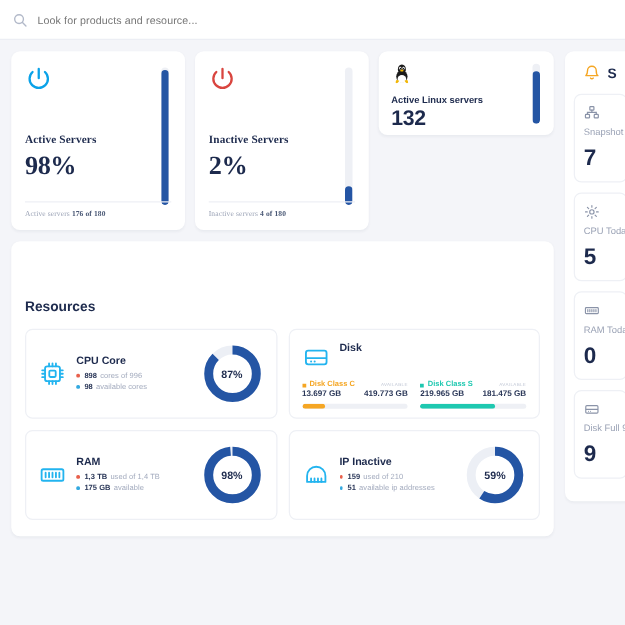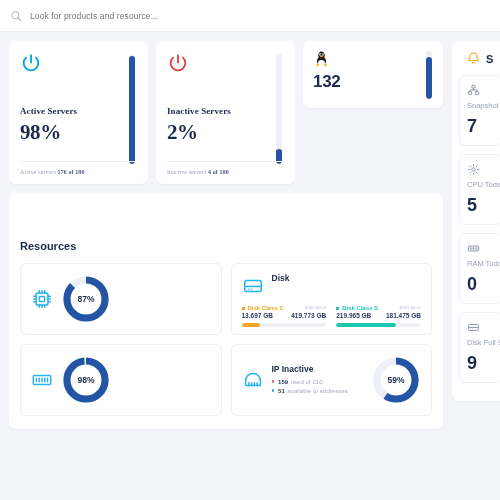--- a/index.html
+++ b/index.html
@@ -231,20 +231,21 @@
             <ellipse cx="32" cy="50" rx="13" ry="12" fill="#ffffff"></ellipse>
             <path d="M32 6c8 0 12 7 12 15 0 7-3 11-12 11s-12-4-12-11C20 13 24 6 32 6z" fill="#1b1b1b"></path>
             <ellipse cx="27" cy="17" rx="3.4" ry="4.4" fill="#fff"></ellipse>
             <ellipse cx="37" cy="17" rx="3.4" ry="4.4" fill="#fff"></ellipse>
             <circle cx="27.6" cy="18" r="2" fill="#111"></circle>
             <circle cx="36.6" cy="18" r="2" fill="#111"></circle>
             <path d="M32 21c3 0 5 2 5 3.6 0 1.6-2.2 2.6-5 2.6s-5-1-5-2.6C27 23 29 21 32 21z" fill="#f2b705"></path>
             <path d="M16 52c-3 6-4 9-1 10s7-3 9-7z" fill="#f2b705"></path>
             <path d="M48 52c3 6 4 9 1 10s-7-3-9-7z" fill="#f2b705"></path>
           </svg>
+          <div class="os-title">Active Linux servers</div>
           <div class="os-value">132</div>
           <div class="vgauge">
             <i class="fill" style="height:88%"></i>
           </div>
         </div>
 
 
       </div>
     </div>
 
@@ -252,20 +253,35 @@
       <div class="res-head">Resources</div>
 
       <div class="res-grid">
 
         <div class="res-card">
           <svg class="res-ico" viewBox="0 0 24 24" fill="none" stroke="#23b4ef" stroke-width="1.6">
             <rect x="5.5" y="5.5" width="13" height="13" rx="2"></rect>
             <rect x="9.2" y="9.2" width="5.6" height="5.6" rx="1"></rect>
             <path d="M9 3v2.5M12 3v2.5M15 3v2.5M9 18.5V21M12 18.5V21M15 18.5V21M3 9h2.5M3 12h2.5M3 15h2.5M18.5 9H21M18.5 12H21M18.5 15H21" stroke-linecap="round"></path>
           </svg>
+          <div class="res-body">
+            <div class="res-name">CPU Core</div>
+            <ul class="bullets">
+              <li>
+                <i class="dot dot-red"></i>
+                <b>898</b>
+                <span>cores of 996</span>
+              </li>
+              <li>
+                <i class="dot dot-blue"></i>
+                <b>98</b>
+                <span>available cores</span>
+              </li>
+            </ul>
+          </div>
           <div class="donut">
             <svg viewBox="0 0 42 42">
               <circle cx="21" cy="21" r="16" fill="none" stroke="#eceff5" stroke-width="6"></circle>
               <circle cx="21" cy="21" r="16" fill="none" stroke="#2455a4" stroke-width="6" stroke-dasharray="87.4 100.5" stroke-dashoffset="0" transform="rotate(-90 21 21)" stroke-linecap="butt"></circle>
             </svg>
             <div class="pct">87%</div>
           </div>
         </div>
 
         <div class="res-card disk-card">
@@ -315,20 +331,35 @@
             </div>
 
           </div>
         </div>
 
         <div class="res-card">
           <svg class="res-ico" viewBox="0 0 24 24" fill="none" stroke="#23b4ef" stroke-width="1.6">
             <rect x="2.5" y="7" width="19" height="10" rx="1.4"></rect>
             <path d="M6 10v4M9 10v4M12 10v4M15 10v4M18 10v4" stroke-linecap="round"></path>
           </svg>
+          <div class="res-body">
+            <div class="res-name">RAM</div>
+            <ul class="bullets">
+              <li>
+                <i class="dot dot-red"></i>
+                <b>1,3 TB</b>
+                <span>used of 1,4 TB</span>
+              </li>
+              <li>
+                <i class="dot dot-blue"></i>
+                <b>175 GB</b>
+                <span>available</span>
+              </li>
+            </ul>
+          </div>
           <div class="donut">
             <svg viewBox="0 0 42 42">
               <circle cx="21" cy="21" r="16" fill="none" stroke="#eceff5" stroke-width="6"></circle>
               <circle cx="21" cy="21" r="16" fill="none" stroke="#2455a4" stroke-width="6" stroke-dasharray="98.5 100.5" transform="rotate(-90 21 21)" stroke-linecap="butt"></circle>
             </svg>
             <div class="pct">98%</div>
           </div>
         </div>
 
         <div class="res-card">

